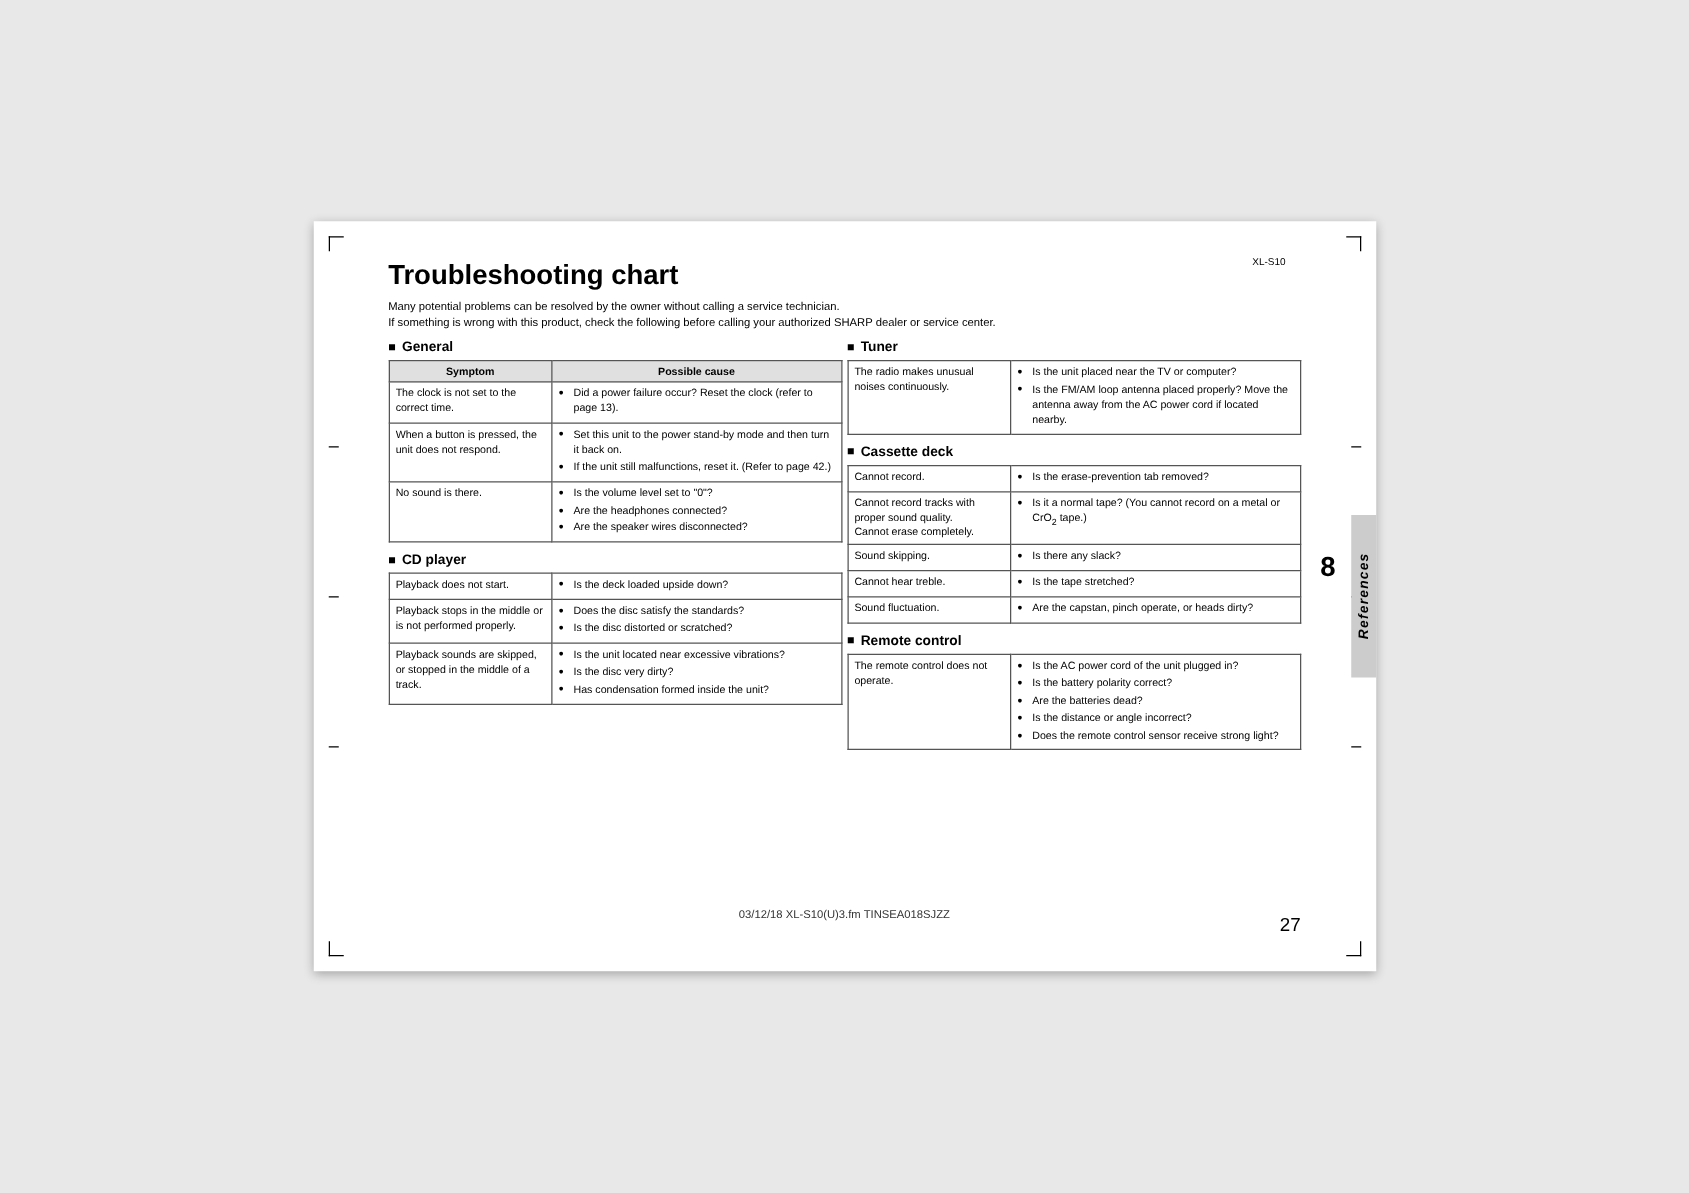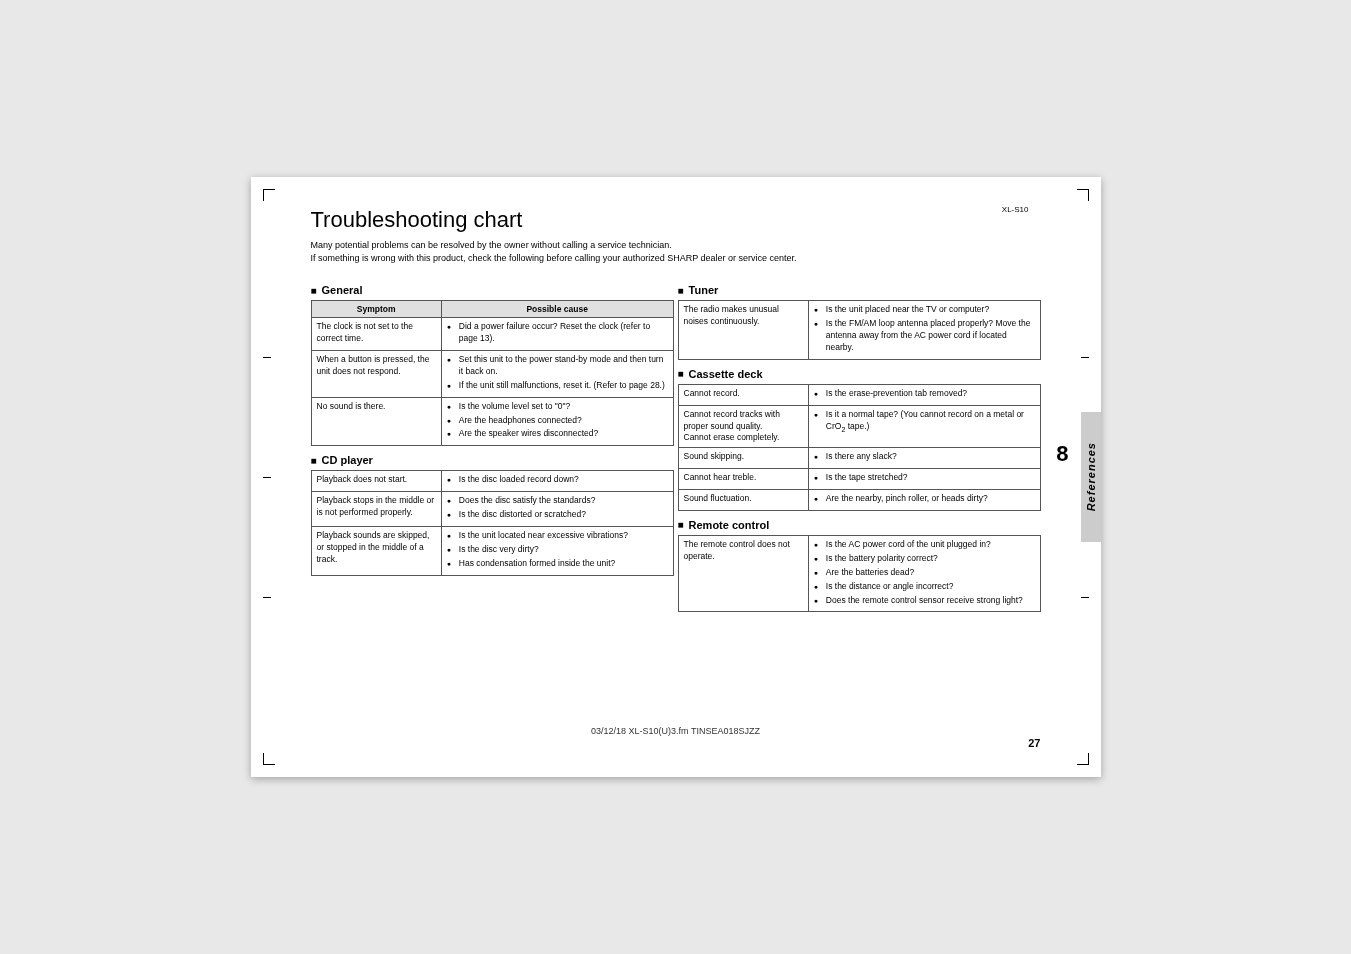--- a/index.html
+++ b/index.html
@@ -73,22 +73,22 @@
       font-style: italic;
       font-weight: bold;
       letter-spacing: 1px;
       color: #000;
     }
     
     .page-number {
       position: absolute;
       bottom: 28px;
       right: 60px;
-      font-size: 11px;
-      font-weight: bold;
+      font-size: 15px;
+      font-weight: normal;
       margin-left: 28px;
     }
     
     .footer-info {
       position: absolute;
       bottom: 41px;
       left: 50%;
       transform: translateX(-50%);
       font-size: 9px;
       color: #333;
@@ -101,27 +101,26 @@
       right: 32px;
       top: 44%;
       font-size: 22px;
       font-weight: bold;
       color: #000;
     }
 
     
     .main-title {
       font-size: 22px;
-      font-weight: normal;
+      font-weight: bold;
       margin-bottom: 6px;
       border-bottom: none;
     }
     .intro-text {
       font-size: 9px;
-      margin-bottom: 12px;
       line-height: 1.4;
     }
     
     .two-col {
       display: flex;
       gap: 4px;
     }
     .left-col { flex: 1; }
     .right-col { flex: 1; }
 
@@ -233,21 +232,21 @@
               <ul class="bullet-list">
                 <li>Did a power failure occur? Reset the clock (refer to page 13).</li>
               </ul>
             </td>
           </tr>
           <tr>
             <td>When a button is pressed, the unit does not respond.</td>
             <td>
               <ul class="bullet-list">
                 <li>Set this unit to the power stand-by mode and then turn it back on.</li>
-                <li>If the unit still malfunctions, reset it. (Refer to page 28.)</li>
+                <li>If the unit still malfunctions, reset it. (Refer to page 42.)</li>
               </ul>
             </td>
           </tr>
           <tr>
             <td>No sound is there.</td>
             <td>
               <ul class="bullet-list">
                 <li>Is the volume level set to "0"?</li>
                 <li>Are the headphones connected?</li>
                 <li>Are the speaker wires disconnected?</li>
@@ -257,21 +256,21 @@
         </tbody>
       </table>
 
       <div class="section-heading">CD player</div>
       <table>
         <tbody>
           <tr>
             <td class="symptom-col">Playback does not start.</td>
             <td class="cause-col">
               <ul class="bullet-list">
-                <li>Is the disc loaded record down?</li>
+                <li>Is the deck loaded upside down?</li>
               </ul>
             </td>
           </tr>
           <tr>
             <td>Playback stops in the middle or is not performed properly.</td>
             <td>
               <ul class="bullet-list">
                 <li>Does the disc satisfy the standards?</li>
                 <li>Is the disc distorted or scratched?</li>
               </ul>
@@ -340,21 +339,21 @@
             <td>
               <ul class="bullet-list">
                 <li>Is the tape stretched?</li>
               </ul>
             </td>
           </tr>
           <tr>
             <td>Sound fluctuation.</td>
             <td>
               <ul class="bullet-list">
-                <li>Are the nearby, pinch roller, or heads dirty?</li>
+                <li>Are the capstan, pinch operate, or heads dirty?</li>
               </ul>
             </td>
           </tr>
         </tbody>
       </table>
 
       <div class="section-heading">Remote control</div>
       <table>
         <tbody>
           <tr>

